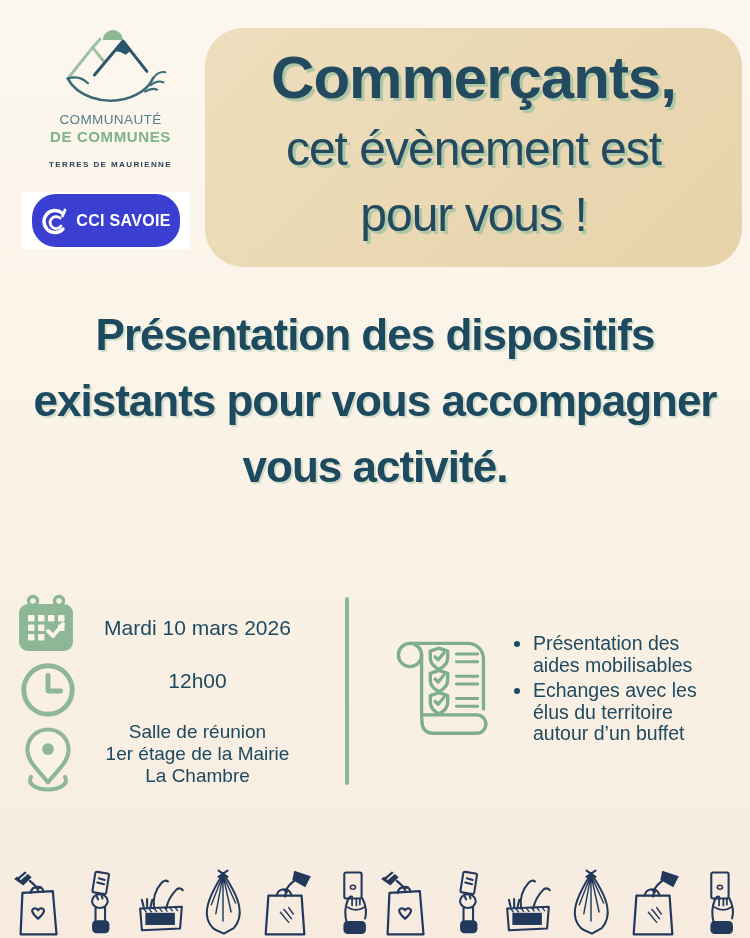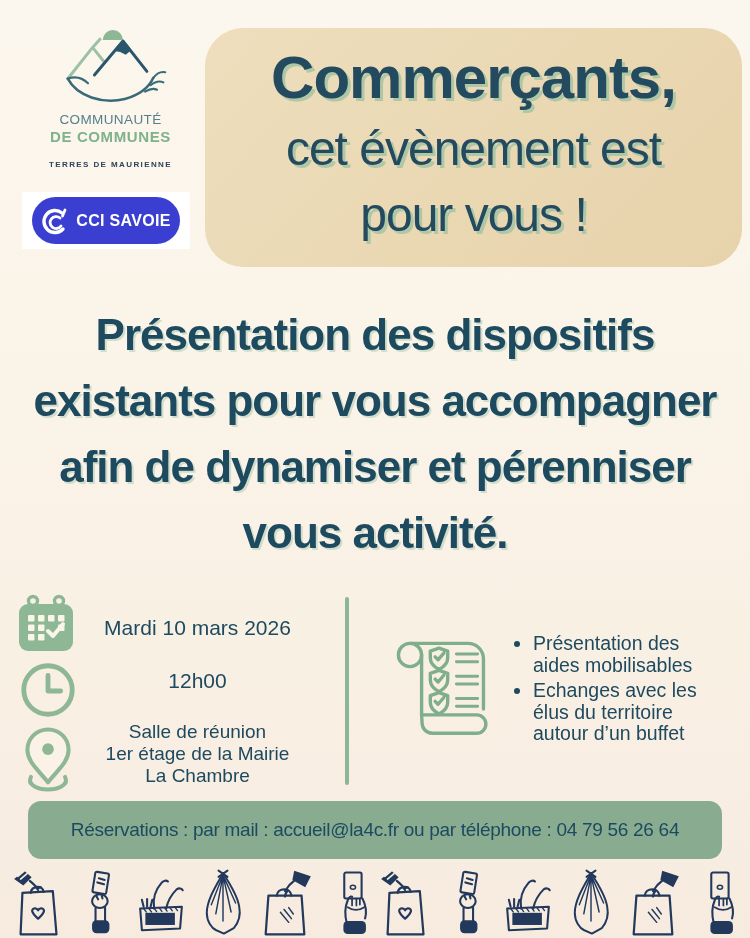--- a/index.html
+++ b/index.html
@@ -16,21 +16,21 @@
   
   .org-logo { position:absolute; left:33px; top:18px; width:155px; text-align:center; }
   .org-logo svg { display:block; margin:0 auto; }
   .org-line1 { font-size:13.5px; letter-spacing:.4px; color:#55808b; margin-top:2px; }
   .org-line2 { font-size:15px; font-weight:bold; letter-spacing:.6px; color:#7fb28b; margin-top:1px; }
   .org-line3 { font-size:8px; font-weight:bold; letter-spacing:1.4px; color:#2e4356; margin-top:15px; }
 
   
   .cci-card { position:absolute; left:22px; top:192px; width:168px; height:57px;
     background:#ffffff; display:flex; align-items:center; justify-content:center; }
-  .cci-pill { width:148px; height:47px; border-radius:24px; background:#3b3fd1;
+  .cci-pill { width:148px; height:53px; border-radius:24px; background:#3b3fd1;
     display:flex; align-items:center; justify-content:center; gap:7px; }
   .cci-label { color:#ffffff; font-weight:bold; font-size:16px; letter-spacing:.3px; }
 
   
   .headline-box { position:absolute; left:205px; top:28px; width:537px; height:239px;
     border-radius:38px; background:linear-gradient(135deg,#eedebd 0%,#e7d3ab 100%);
     text-align:center; padding-top:12px; }
   .headline-box .l1 { font-size:60px; font-weight:bold; color:#234a5e; line-height:76px;
     letter-spacing:-1px; text-shadow:3px 3px 0 #aec7a7; }
   .headline-box .l2, .headline-box .l3 { font-size:48px; color:#234a5e; line-height:66px;
@@ -151,21 +151,20 @@
 
   <div class="headline-box">
     <div class="l1">Commerçants,</div>
     <div class="l2">cet évènement est</div>
     <div class="l3">pour vous !</div>
   </div>
 
   <div class="intro">
     <div>Présentation des dispositifs</div>
     <div>existants pour vous accompagner</div>
-    <div>afin de dynamiser et pérenniser</div>
     <div>vous activité.</div>
   </div>
 
   <div class="details">
     <div class="left-col">
       <svg class="ic cal-ic" width="64" height="64" viewBox="0 0 64 64">
         <circle cx="19" cy="8" r="4.5" stroke="#8db795" stroke-width="3.4" fill="none"></circle>
         <circle cx="45" cy="8" r="4.5" stroke="#8db795" stroke-width="3.4" fill="none"></circle>
         <rect x="5" y="11" width="54" height="47" rx="9" fill="#8db795"></rect>
         <g fill="#fbf4e9">
@@ -216,23 +215,20 @@
           <path d="M78,29 h22 M78,37 h22 M78,52 h22 M78,60 h22 M78,75 h22 M78,83 h22" stroke-width="3"></path>
         </g>
       </svg>
       <ul>
         <li>Présentation des aides mobilisables</li>
         <li>Echanges avec les élus du territoire autour d’un buffet</li>
       </ul>
     </div>
   </div>
 
-  <div class="banner">
-    <span>Réservations : par mail : accueil@la4c.fr ou par téléphone : 04 79 56 26 64</span>
-  </div>
 
   <div class="footer">
     <svg class="doodle" width="56" height="70" viewBox="0 0 60 76">
         <use href="#f1"></use>
       </svg>
     <svg class="doodle" width="52" height="72" viewBox="0 0 60 76">
         <use href="#f2"></use>
       </svg>
     <svg class="doodle" width="58" height="66" viewBox="0 0 60 76">
         <use href="#f3"></use>

